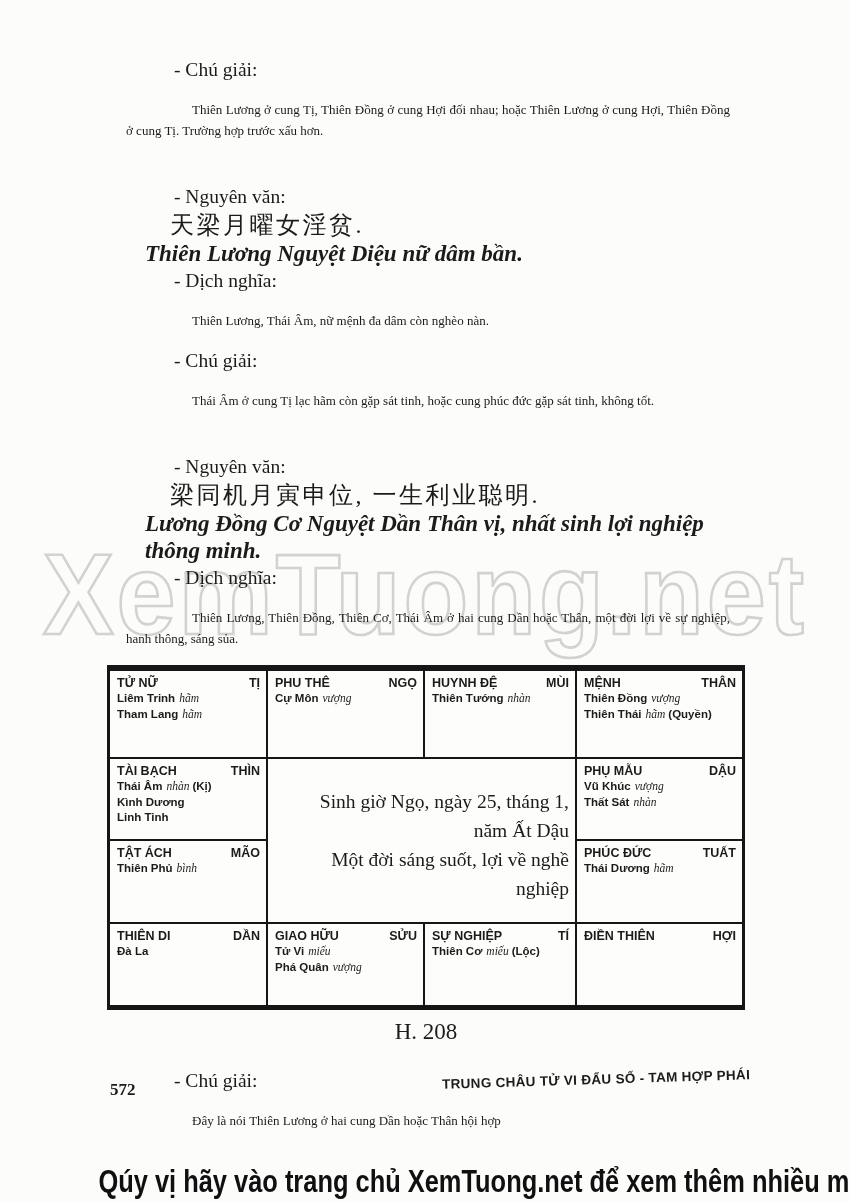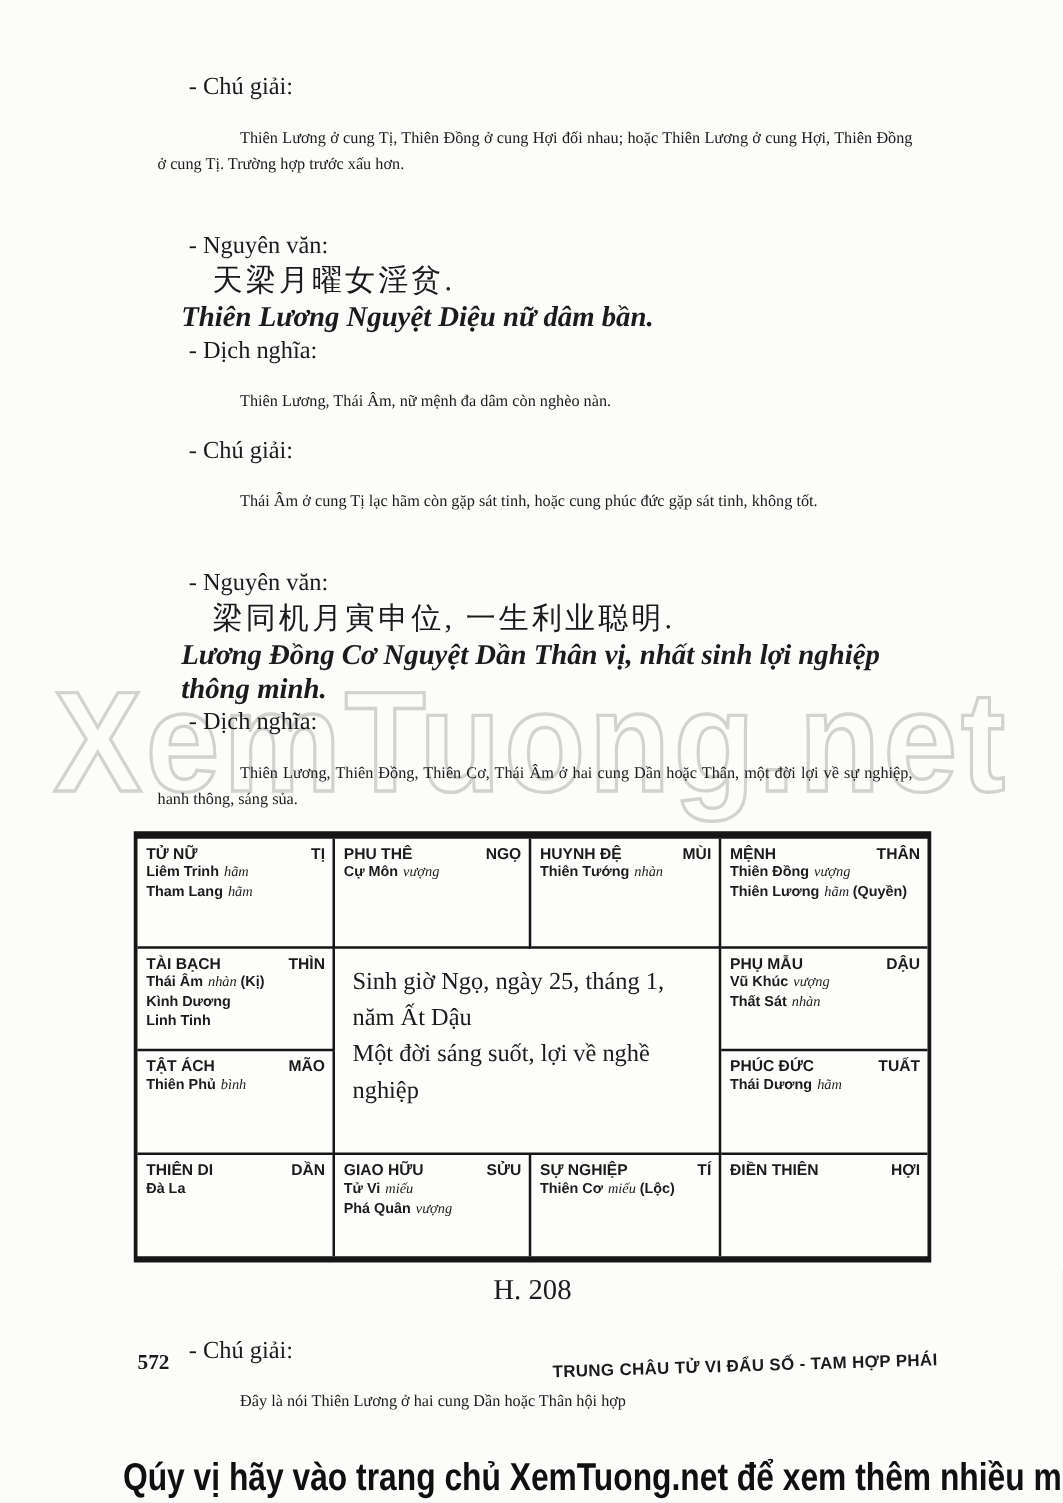--- a/index.html
+++ b/index.html
@@ -21,21 +21,21 @@
     font-weight:bold;
     font-size:106px;
     letter-spacing:3px;
     white-space:nowrap;
     color:transparent;
     -webkit-text-stroke:2.5px #cbcbc9;
     opacity:.85;
     user-select:none;
   }
   .content{position:relative;z-index:1;padding:56px 104px 0 110px;}
-  .label{margin-left:41px;font-size:19.5px;line-height:27px;}
+  .label{margin-left:64px;font-size:19.5px;line-height:27px;}
   .para{font-size:13px;line-height:21px;text-indent:66px;text-align:justify;margin:16px;}
   .cn{margin-left:60px;font-size:24px;letter-spacing:2.5px;line-height:30px;}
   .translit{margin-left:35px;font-style:italic;font-size:23px;line-height:27px;font-weight:bold;}
   .gap-lg{height:26px;}
 
   
   .chart{
     margin:8px 0 0 -3px;
     width:638px;height:345px;
     box-sizing:border-box;
@@ -61,30 +61,31 @@
   .star{font-size:11.5px;font-weight:bold;line-height:15.5px;white-space:nowrap;}
   .sstate{font-family:"Liberation Serif",serif;font-style:italic;font-weight:normal;margin-left:4px;}
   .ssuffix{margin-left:3px;}
   .center-cell{
     grid-column:2/4;grid-row:2/4;
     box-sizing:border-box;
     border-right:2px solid #161616;
     border-bottom:2px solid #161616;
     font-family:"Liberation Serif",serif;
     font-size:19.5px;line-height:29px;
-    padding:12px 6px 0 14px;
+    padding:28px 6px 0 14px;
+    text-align:right;
   }
   .caption{width:638px;margin-left:-3px;text-align:center;font-size:23px;margin-top:9px;}
 
   .after-chart-label{margin-top:22px;}
 
   .footer{
     position:absolute;z-index:1;
     left:110px;right:100px;top:1072px;
-    display:flex;justify-content:space-between;align-items:flex-end;gap:20px;
+    display:flex;justify-content:space-between;align-items:flex-start;gap:20px;
   }
   .page-num{font-weight:bold;font-size:17px;margin-top:8px;}
   .book-title{
     font-family:"Liberation Sans",sans-serif;
     font-weight:bold;font-size:13.5px;letter-spacing:.3px;
     transform:rotate(-1.8deg);
     white-space:nowrap;
   }
   .banner{
     position:absolute;z-index:1;
@@ -158,21 +159,21 @@
         </div>
         <div class="star"><span>Thiên Tướng</span><span class="sstate">nhàn</span></div>
       </div>
 
       <div class="cell no-r" style="grid-column:4;grid-row:1">
         <div class="cell-head">
           <span>MỆNH</span>
           <span>THÂN</span>
         </div>
         <div class="star"><span>Thiên Đồng</span><span class="sstate">vượng</span></div>
-        <div class="star"><span>Thiên Lương</span><span class="sstate">hãm</span><span class="ssuffix">(Quyền)</span></div>
+        <div class="star"><span>Thiên Thái</span><span class="sstate">hãm</span><span class="ssuffix">(Quyền)</span></div>
       </div>
 
       <div class="cell" style="grid-column:1;grid-row:2">
         <div class="cell-head">
           <span>TÀI BẠCH</span>
           <span>THÌN</span>
         </div>
         <div class="star"><span>Thái Âm</span><span class="sstate">nhàn</span><span class="ssuffix">(Kị)</span></div>
         <div class="star"><span>Kình Dương</span></div>
         <div class="star"><span>Linh Tinh</span></div>

